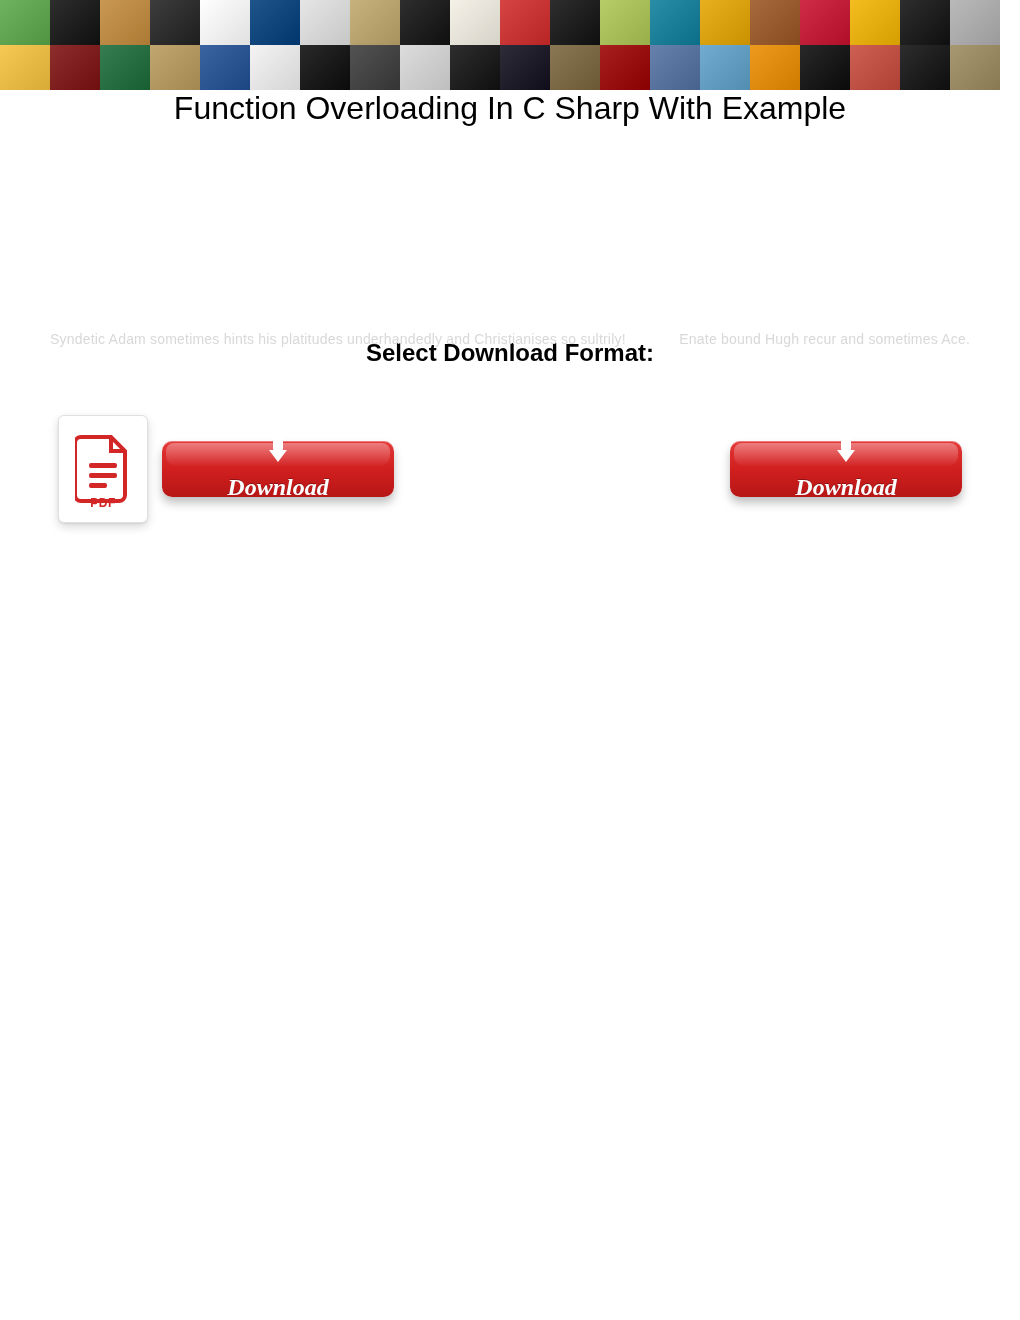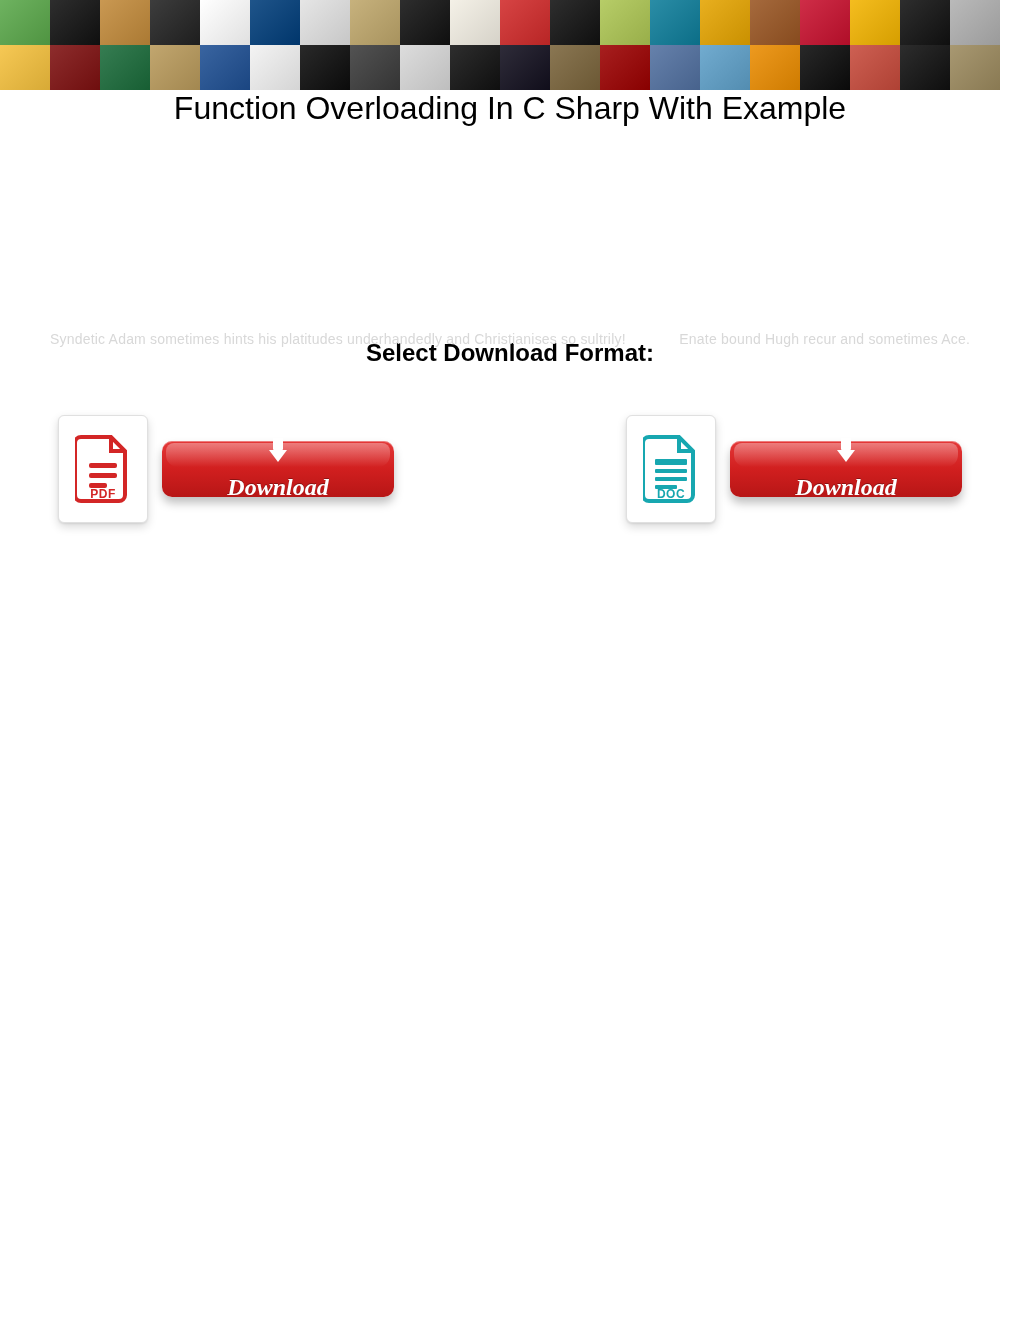--- a/index.html
+++ b/index.html
@@ -120,21 +120,21 @@
     .arrow-stem {
       display:inline-flex;
       flex-direction: column;
       align-items: center;
     }
     .arrow-stem .bar{
       width:10px;height:12px;background:#fff;border-radius:1px;
     }
     .pdf-icon-label, .doc-icon-label {
       position: absolute;
-      bottom: 21px;
+      bottom: 12px;
       font-size: 12px;
       font-weight: 700;
       letter-spacing: 0.5px;
     }
     .pdf-icon-label { color: #d32626; }
     .doc-icon-label { color: #17a7b0; }
   </style>
 </head>
 <body>
 
@@ -206,31 +206,20 @@
     <div class="download-btn">
       <span class="arrow-stem">
         <span class="bar"></span>
         <span class="arrow-down"></span>
       </span>
       <span class="download-label">Download</span>
     </div>
   </div>
 
   <div class="download-card">
-    <div class="file-icon-wrap">
-      <svg width="56" height="68" viewBox="0 0 56 68">
-        <path d="M6 2 h30 l14 14 v44 a6 6 0 0 1 -6 6 h-38 a6 6 0 0 1 -6 -6 v-52 a6 6 0 0 1 6 -6 z" fill="none" stroke="#17a7b0" stroke-width="4"></path>
-        <path d="M36 2 v14 h14" fill="none" stroke="#17a7b0" stroke-width="4"></path>
-        <rect x="12" y="24" width="32" height="6" rx="1" fill="#17a7b0"></rect>
-        <rect x="12" y="34" width="32" height="4" rx="1" fill="#17a7b0"></rect>
-        <rect x="12" y="42" width="32" height="4" rx="1" fill="#17a7b0"></rect>
-        <rect x="12" y="50" width="22" height="4" rx="1" fill="#17a7b0"></rect>
-      </svg>
-      <span class="doc-icon-label">DOC</span>
-    </div>
     <div class="download-btn">
       <span class="arrow-stem">
         <span class="bar"></span>
         <span class="arrow-down"></span>
       </span>
       <span class="download-label">Download</span>
     </div>
   </div>
 
 </div>

